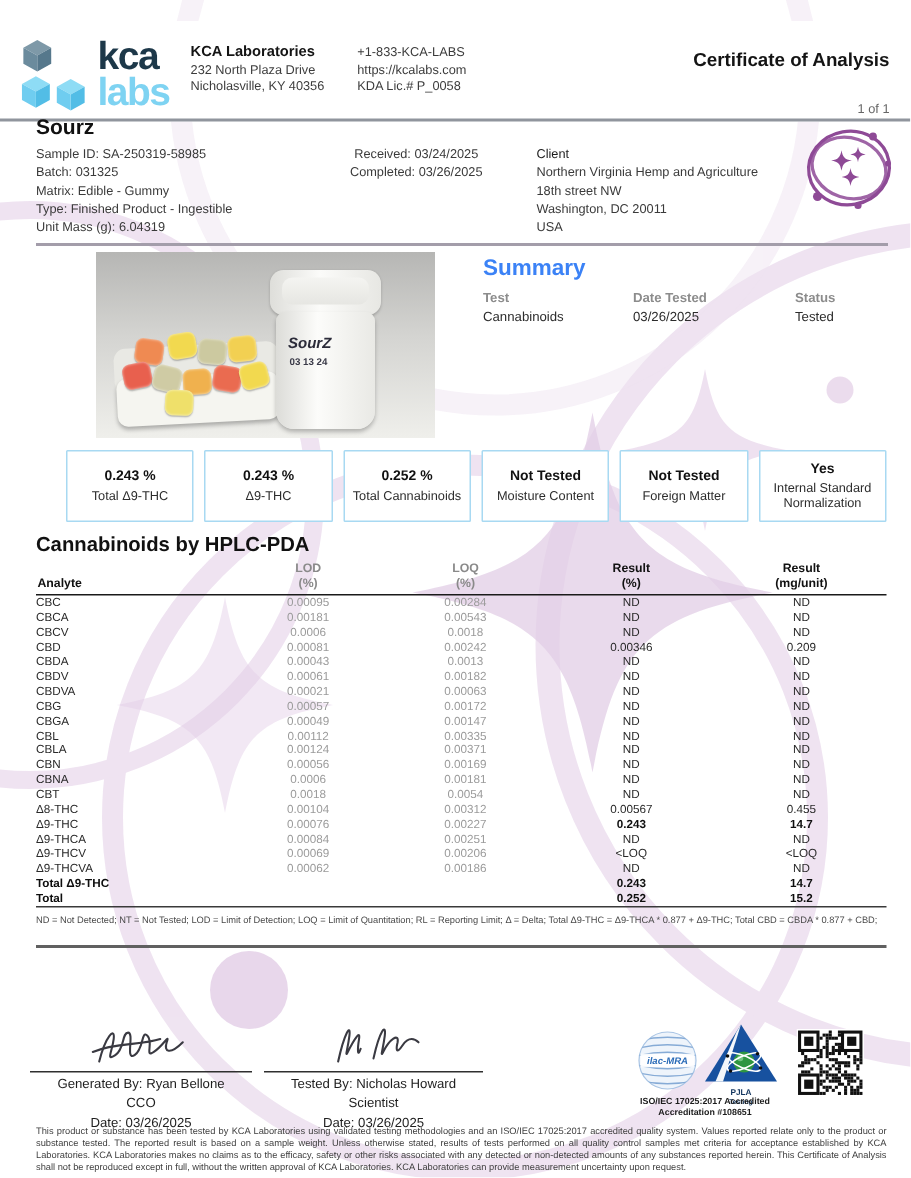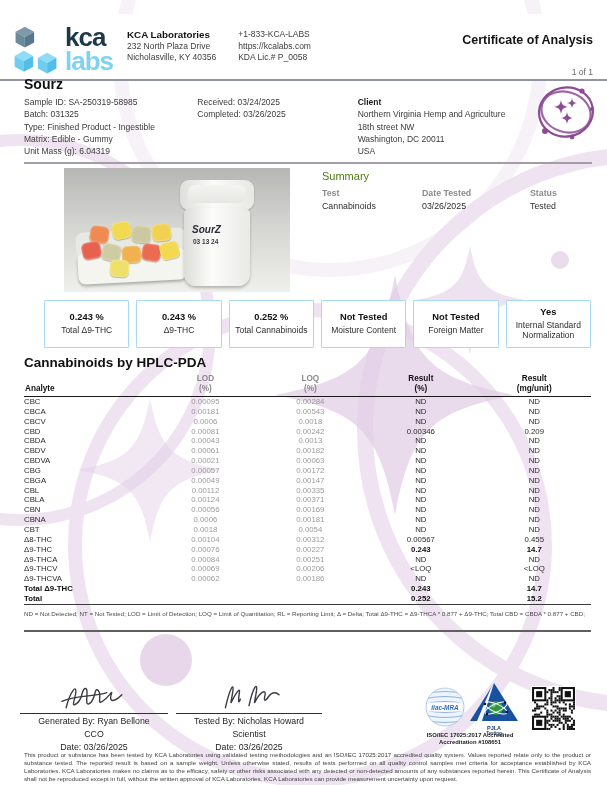--- a/index.html
+++ b/index.html
@@ -20,43 +20,43 @@
   .company-name { font-weight:bold; font-size:9.8px; color:#141414; }
   .contact { margin-left:22px; }
   .doc-meta { margin-left:auto; text-align:right; margin-top:10px; }
   .doc-title { font-weight:bold; font-size:12.5px; color:#141414; }
   .page-num { font-size:8.5px; color:#666; margin-top:20px; }
 
   
   .sample-name { top:76px; left:24px; font-size:14px; font-weight:bold; color:#111; }
   .sample-grid { top:96px; left:24px; right:76px; display:flex; font-size:8.5px; line-height:12.3px; color:#3a3a3a; }
   .sample-fields { width:186px; }
-  .sample-dates { width:172px; }
+  .sample-dates { width:172px;text-align:center; }
   .client-lines  { width:186px; }
-  .client-label { font-weight:bold; color:#1c1c1c; }
+  .client-label { font-weight:normal; color:#1c1c1c; }
   .orbit-wrap { top:82px; right:10px; width:62px; height:60px; }
   .divider-sample { top:162px; left:24px; right:15px; border-top:2px solid #a39daa; }
 
   
   .photo { top:168px; left:64px; width:226px; height:124px;
            background:linear-gradient(180deg,#b6b6b4 0%,#d4d4d1 45%,#efefeb 100%); overflow:hidden; }
   .tray-back { position:absolute; left:12px; top:62px; width:110px; height:30px; background:#e9e9e4; border-radius:8px; transform:rotate(-3deg); }
   .tray { position:absolute; left:14px; top:82px; width:108px; height:32px; background:#f5f5f0; border-radius:7px; transform:rotate(-3deg); box-shadow:0 2px 3px rgba(0,0,0,.28); }
   .gummy { position:absolute; width:19px; height:17px; border-radius:5px; box-shadow:inset 0 0 2px rgba(255,255,255,.7), 0 1px 1px rgba(0,0,0,.25); }
   .bottle-lid { position:absolute; left:116px; top:12px; width:74px; height:30px; border-radius:9px;
                 background:linear-gradient(90deg,#dededa,#fbfbf9 45%,#e7e7e3); box-shadow:0 1px 2px rgba(0,0,0,.2); }
   .bottle-lid-top { position:absolute; left:124px; top:17px; width:58px; height:18px; border-radius:7px; background:linear-gradient(180deg,#f4f4f1,#e6e6e2); }
   .bottle-body { position:absolute; left:120px; top:40px; width:66px; height:78px; border-radius:6px 6px 12px 12px;
                  background:linear-gradient(90deg,#dcdcd8,#fcfcfa 42%,#e9e9e5); box-shadow:0 2px 3px rgba(0,0,0,.25); }
   .bottle-label { position:absolute; left:128px; top:56px; font-size:10px; font-weight:bold; font-style:italic; color:#2c2c3a; }
   .bottle-label2 { position:absolute; left:129px; top:70px; font-size:6.5px; font-weight:bold; color:#3a3a48; }
 
   
   .summary { top:170px; left:322px; width:272px; }
-  .summary-title { font-size:11px; font-weight:normal; color:#4d7c0f; }
+  .summary-title { font-size:15px; font-weight:bold; color:#3b82f6; }
   .summary-row { display:flex; margin-top:6px; }
   .summary-entry { font-size:8.8px; }
   .summary-entry .lab { color:#8c8c8c; font-weight:bold; }
   .summary-entry .val { color:#2c2c2c; margin-top:3px; }
 
   
   .boxes { top:300px; left:24px; right:16px; display:flex; gap:7px;padding-left:20px; }
   .box { flex:1; border:1.5px solid #a8d9f2; background:#fff; height:48px; box-sizing:border-box; border-radius:1px;
          display:flex; flex-direction:column; align-items:center; justify-content:center; text-align:center; }
   .box-value { font-weight:bold; font-size:9.3px; color:#111; }
@@ -153,22 +153,22 @@
       <div class="doc-title">Certificate of Analysis</div>
       <div class="page-num">1 of 1</div>
     </div>
   </div>
 
   <div class="layer sample-name">Sourz</div>
   <div class="layer sample-grid">
     <div class="sample-fields" id="sample-fields">
         <div>Sample ID: SA-250319-58985</div>
         <div>Batch: 031325</div>
+        <div>Matrix: Edible - Gummy</div>
         <div>Type: Finished Product - Ingestible</div>
-        <div>Matrix: Edible - Gummy</div>
         <div>Unit Mass (g): 6.04319</div>
       </div>
     <div class="sample-dates" id="sample-dates">
         <div>Received: 03/24/2025</div>
         <div>Completed: 03/26/2025</div>
       </div>
     <div class="client-lines">
       <div class="client-label">Client</div>
       <div id="client-lines">
           <div>Northern Virginia Hemp and Agriculture</div>

